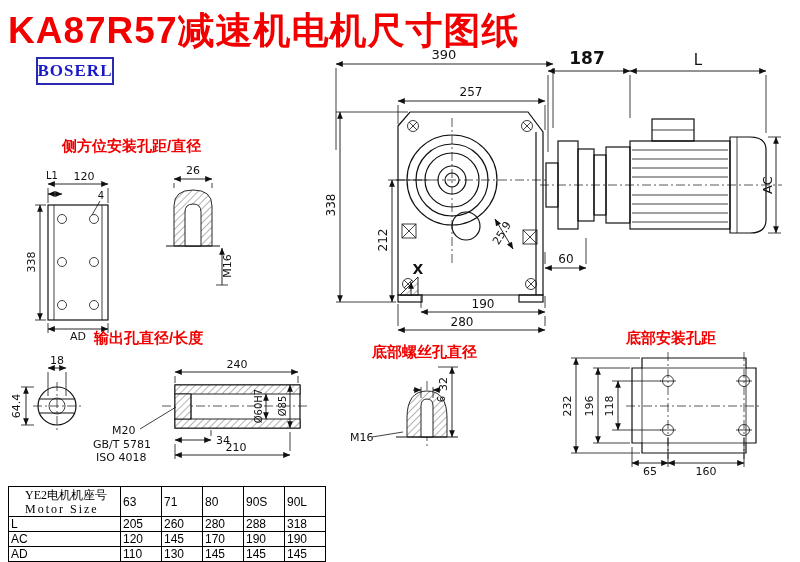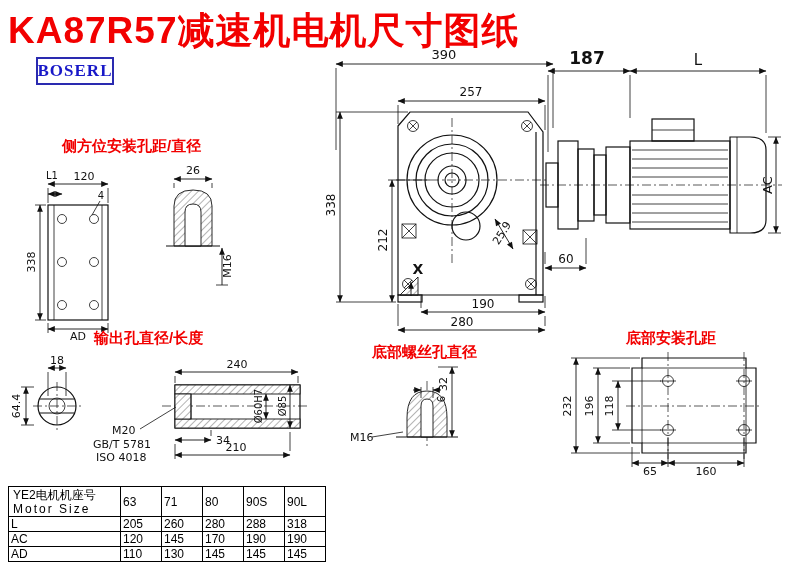--- a/index.html
+++ b/index.html
@@ -26,21 +26,21 @@
   .cl{stroke:var(--line-black,#111);stroke-width:0.7;fill:none;stroke-dasharray:9 3 2 3;}
   .ht{fill:url(#h45);stroke:var(--line-black,#111);stroke-width:0.9;}
   text.dt{fill:#111;font-family:"DejaVu Sans", sans-serif;font-size:11px;text-anchor:middle;}
   text.s10{font-size:10px;} text.s12{font-size:12px;} text.s13{font-size:13px;}
   text.s14{font-size:14px;font-weight:bold;} text.s15{font-size:15px;} text.s17{font-size:17px;font-weight:bold;}
   text.st{text-anchor:start;}
   
   .sizetable{left:8px;top:486px;border-collapse:collapse;table-layout:fixed;}
   .sizetable td,.sizetable th{border:1px solid #000;font-size:12px;font-weight:normal;color:#000;
      text-align:left;vertical-align:middle;height:15px;padding:0 2px;background:#fff;}
-  .sizetable th.c0{width:112px;text-align:left;padding-left:4px;line-height:14px;}
+  .sizetable th.c0{width:112px;text-align:left;padding-left:16px;line-height:14px;font-family:Liberation Serif, serif;}
   .sizetable .c0{width:112px;}
   .sizetable .cn{width:41px;}
   .sizetable th{height:30px;}
   .ls{letter-spacing:2px;}
 </style>
 </head>
 <body>
 
 <div id="page">
 

